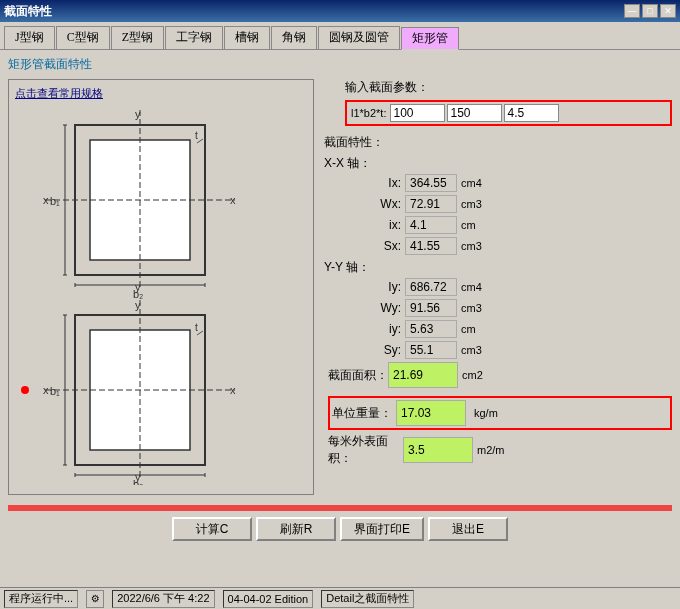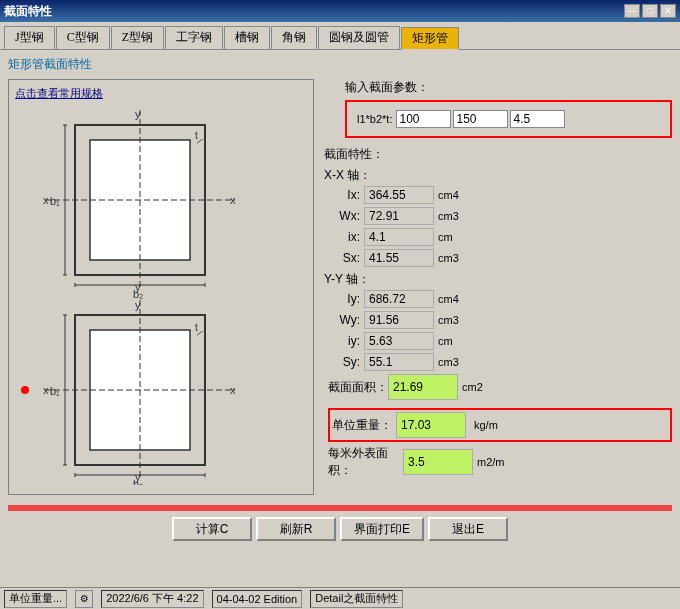--- a/index.html
+++ b/index.html
@@ -53,21 +53,21 @@
     }
     .tab {
       padding: 2px 10px;
       background: #d4d0c8;
       border: 1px solid #888;
       border-bottom: none;
       cursor: pointer;
       font-size: 12px;
     }
     .tab.active {
-      background: #eab308;
+      background: #f0abfc;
       border-bottom: 1px solid #d4d0c8;
       font-weight: normal;
       position: relative;
       top: 1px;
     }
 
     
     .main-content {
       padding: 6px 8px;
       background: #d4d0c8;
@@ -119,21 +119,21 @@
 
     .input-label {
       font-size: 12px;
       margin-bottom: 4px;
     }
 
     .input-row {
       display: flex;
       align-items: center;
       border: 2px solid red;
-      padding: 8px;
+      padding: 2px;
       gap: 2px;
       background: #d4d0c8;
     }
 
     .param-label {
       font-size: 11px;
       white-space: nowrap;
       padding: 0 2px;
     }
 
@@ -165,24 +165,25 @@
       align-items: center;
       margin-bottom: 3px;
       padding-left: 10px;
     }
 
     .prop-name {
       width: 30px;
       font-size: 12px;
       text-align: right;
       padding-right: 4px;
+      margin-left: 41px;
     }
 
     .prop-value {
-      width: 70px;
+      width: 52px;
       height: 18px;
       background: #d4d0c8;
       border: 1px solid #aaa;
       font-size: 12px;
       padding: 1px 4px;
       text-align: left;
     }
 
     .prop-unit {
       font-size: 11px;
@@ -460,18 +461,18 @@
 
   <div class="button-bar">
     <button class="win-button">计算C</button>
     <button class="win-button">刷新R</button>
     <button class="win-button">界面打印E</button>
     <button class="win-button">退出E</button>
   </div>
 </div>
 
 <div class="status-bar">
-  <span class="status-item">单位重量...</span>
+  <span class="status-item">程序运行中...</span>
   <span class="status-icon">⚙</span>
   <span class="status-item">2022/6/6  下午 4:22</span>
   <span class="status-item">04-04-02 Edition</span>
   <span class="status-item">Detail之截面特性</span>
 </div>
 
 </body></html>

